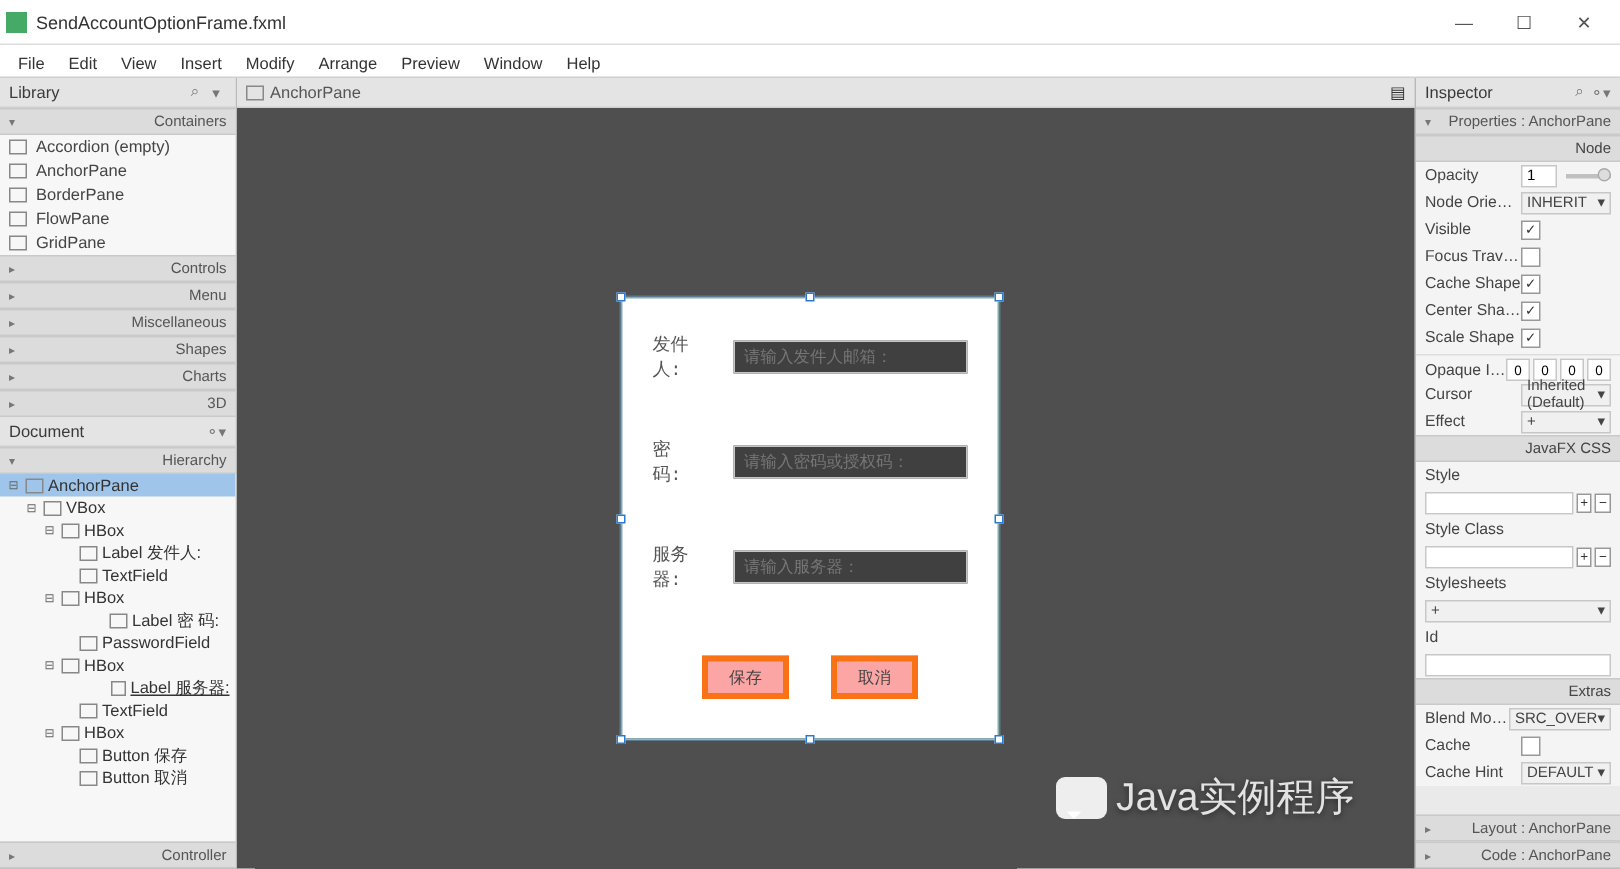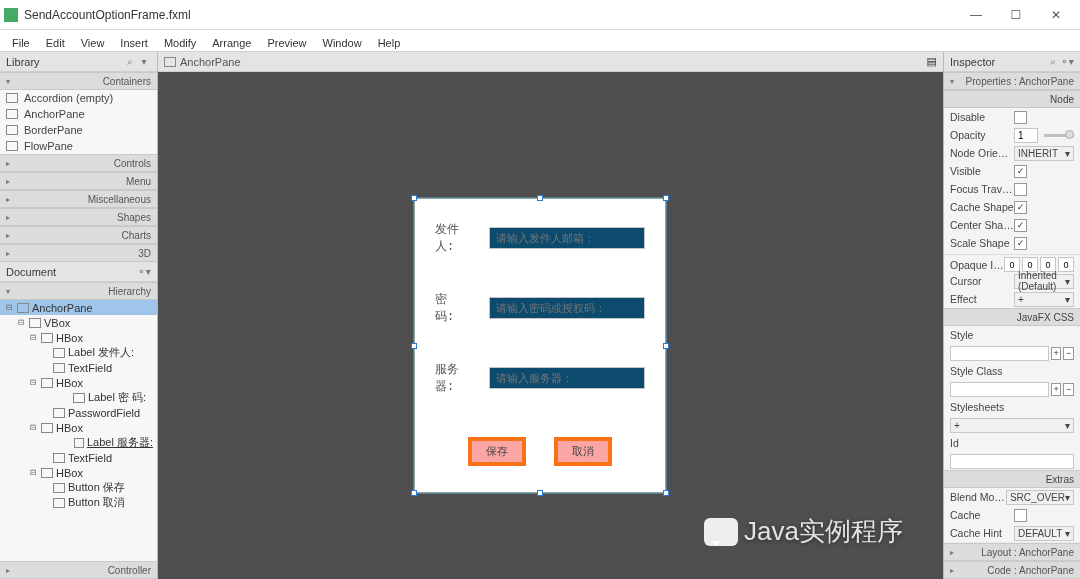--- a/index.html
+++ b/index.html
@@ -41,21 +41,21 @@
   .center-header .crumb-ico { width: 12px; height: 10px; border: 1px solid #888; margin-right: 4px; }
   .center-header .crumb-txt { flex: 1; color: #555; }
   .canvas-area { flex: 1; background: #4f4f4f; position: relative; }
   .design-pane { position: absolute; left: 256px; top: 126px; width: 252px; height: 295px; background: #fff; border: 1px solid #8aa; box-shadow: 0 0 0 1px rgba(108,163,205,.5); }
   .handle { position: absolute; width: 6px; height: 6px; border: 1px solid #2a7ad1; background: #fff; }
   .handle.tl { left: -4px; top: -4px; } .handle.tm { left: 50%; top: -4px; margin-left: -3px; } .handle.tr { right: -4px; top: -4px; }
   .handle.ml { left: -4px; top: 50%; margin-top: -3px; } .handle.mr { right: -4px; top: 50%; margin-top: -3px; }
   .handle.bl { left: -4px; bottom: -4px; } .handle.bm { left: 50%; bottom: -4px; margin-left: -3px; } .handle.br { right: -4px; bottom: -4px; }
   .form-row { display: flex; align-items: center; padding: 0 20px; gap: 18px; }
   .form-row .lbl { width: 50px; font-size: 12px; color: #555; font-family: Liberation Mono, monospace; }
-  .form-row input { flex: 1; height: 22px; border: 1px solid #c5c5c5; padding: 0 6px; font-size: 11px; color: #999; background: #0c4a6e; }
+  .form-row input { flex: 1; height: 22px; border: 1px solid #c5c5c5; padding: 0 6px; font-size: 11px; color: #999; background: #404040; }
   .btn-row { display: flex; justify-content: center; gap: 28px; padding-top: 6px; }
   .btn { padding: 3px 14px; border: 4px solid #f97316; background: #fca5a5; font-size: 11px; color: #444; cursor: pointer; }
   .design-stack { display: flex; flex-direction: column; gap: 36px; padding-top: 22px; }
 
   
   .right-panel { width: 137px; background: #eaeaea; border-left: 1px solid #b9b9b9; display: flex; flex-direction: column; overflow: hidden; }
   .prop-sect { background: #f4f4f4; }
   .prop-row { display: flex; align-items: center; padding: 1px 6px; height: 18px; font-size: 10.5px; color: #444; }
   .prop-row .plabel { width: 64px; white-space: nowrap; overflow: hidden; text-overflow: ellipsis; }
   .prop-row .pval { flex: 1; display: flex; align-items: center; gap: 2px; }
@@ -119,20 +119,24 @@
           <span class="ico"></span>
           <span>AnchorPane</span>
         </div>
         <div class="lib-item">
           <span class="ico"></span>
           <span>BorderPane</span>
         </div>
         <div class="lib-item">
           <span class="ico"></span>
           <span>FlowPane</span>
+        </div>
+        <div class="lib-item">
+          <span class="ico"></span>
+          <span>GridPane</span>
         </div>
       </div>
     <div class="section-bar">
         <span class="arrow">▸</span>
         <span class="sec-label">Controls</span>
       </div>
     <div class="section-bar">
         <span class="arrow">▸</span>
         <span class="sec-label">Menu</span>
       </div>
@@ -289,26 +293,20 @@
     </div>
     <div class="section-bar">
       <span class="arrow">▾</span>
         <span class="sec-label">Properties : AnchorPane</span>
     </div>
     <div class="sect-hdr">
         <span class="sh-title">Node</span>
       </div>
     <div class="prop-sect">
       <div class="prop-row">
-          <span class="plabel">Disable</span>
-          <span class="pval">
-            <span class="chk"></span>
-          </span>
-        </div>
-      <div class="prop-row">
           <span class="plabel">Opacity</span>
           <span class="pval">
             <input type="text" style="width: 24px;" value="1">
             <span class="slider">
               <span class="thumb"></span>
             </span>
           </span>
         </div>
       <div class="prop-row">
           <span class="plabel">Node Orien…</span>

